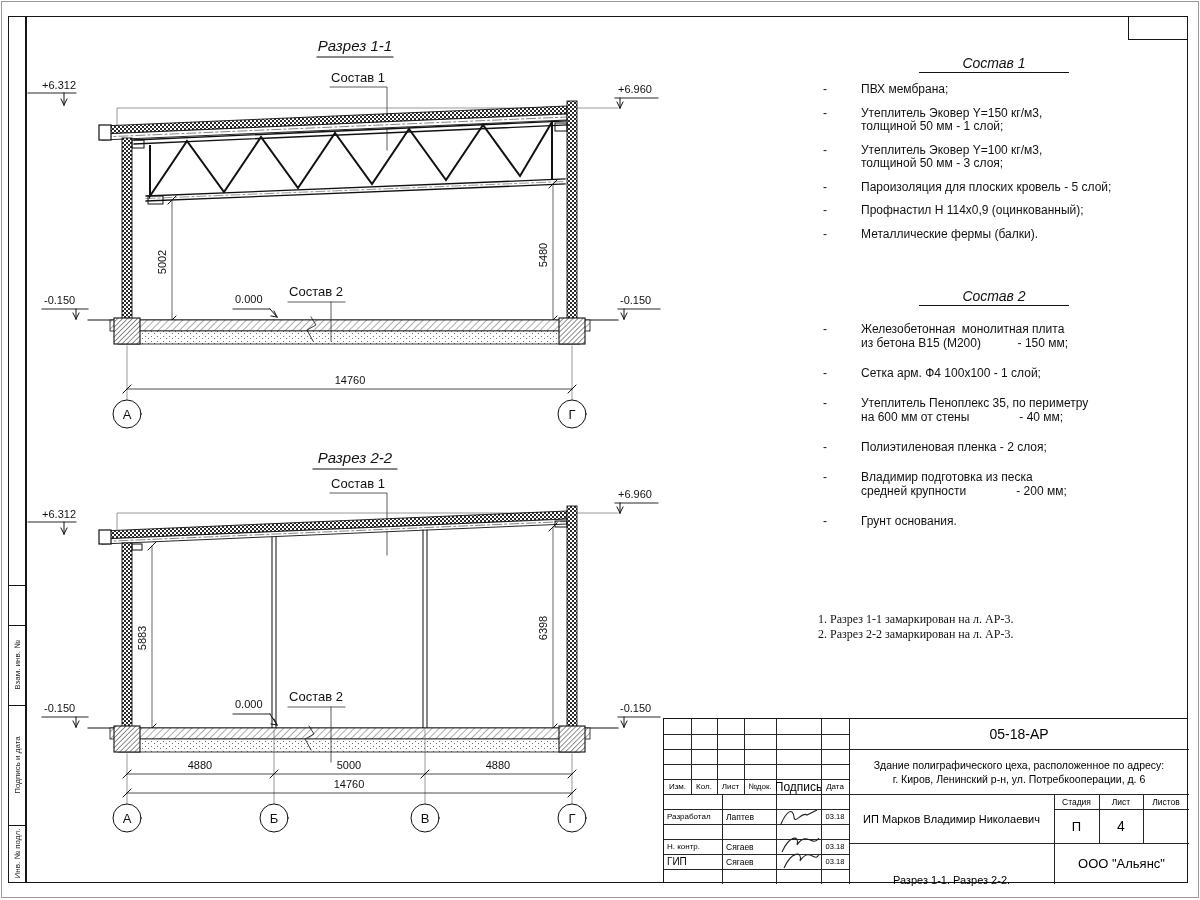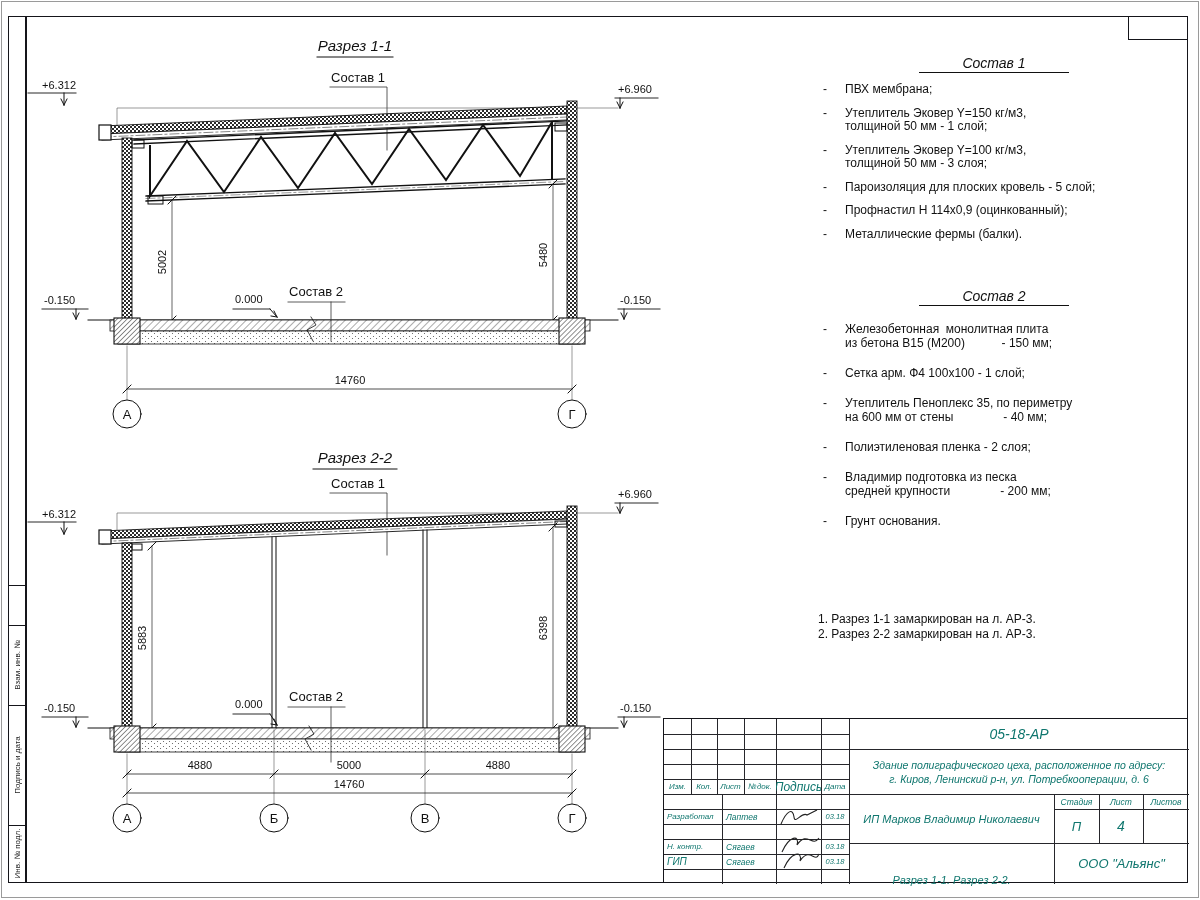--- a/index.html
+++ b/index.html
@@ -17,31 +17,31 @@
   .t-title{font-size:15px;font-style:italic;}
   .t-lbl{font-size:13px;}
   .t-dim{font-size:11px;}
   .t-ax{font-size:13px;}
   
   .panel{position:absolute;width:372px;}
   .panel-title{font-size:14px;font-style:italic;width:150px;margin-left:96px;text-align:center;
                border-bottom:1px solid #111;padding-bottom:1px;}
   .item{display:flex;font-size:12px;}
   .item .dash{width:22px;flex:none;}
-  .item .itext{white-space:pre-wrap;}
+  .item .itext{white-space:pre-wrap;margin-left:16px;}
   .s1 .item{line-height:13.5px;margin-top:10px;}
   .s1 .item:first-of-type{margin-top:21px;}
   .s2 .item{line-height:14px;margin-top:16px;}
   .s2 .item:first-of-type{margin-top:19px;}
-  .notes{position:absolute;left:818px;top:612px;font-size:12px;line-height:15px;}
+  .notes{position:absolute;left:818px;top:612px;font-size:12px;line-height:15px;font-family:Liberation Serif, serif;}
   
   .stamp{position:absolute;left:663px;top:718px;width:525px;height:165px;border:1.8px solid #15151a;box-sizing:border-box;}
   .tbl{position:absolute;background:#26262b;}
   .cell{position:absolute;display:flex;align-items:center;justify-content:center;
-        font-style:italic;color:#0f766e;text-align:center;overflow:hidden;}
+        color:#000000;text-align:center;overflow:hidden;}
   .cell.left{justify-content:flex-start;padding-left:3px;box-sizing:border-box;text-align:left;}
 </style>
 </head>
 <body>
 
 <div id="sheet">
   <div class="paper-edge"></div>
   <div class="frame"></div>
   <div class="corner-box"></div>
 

